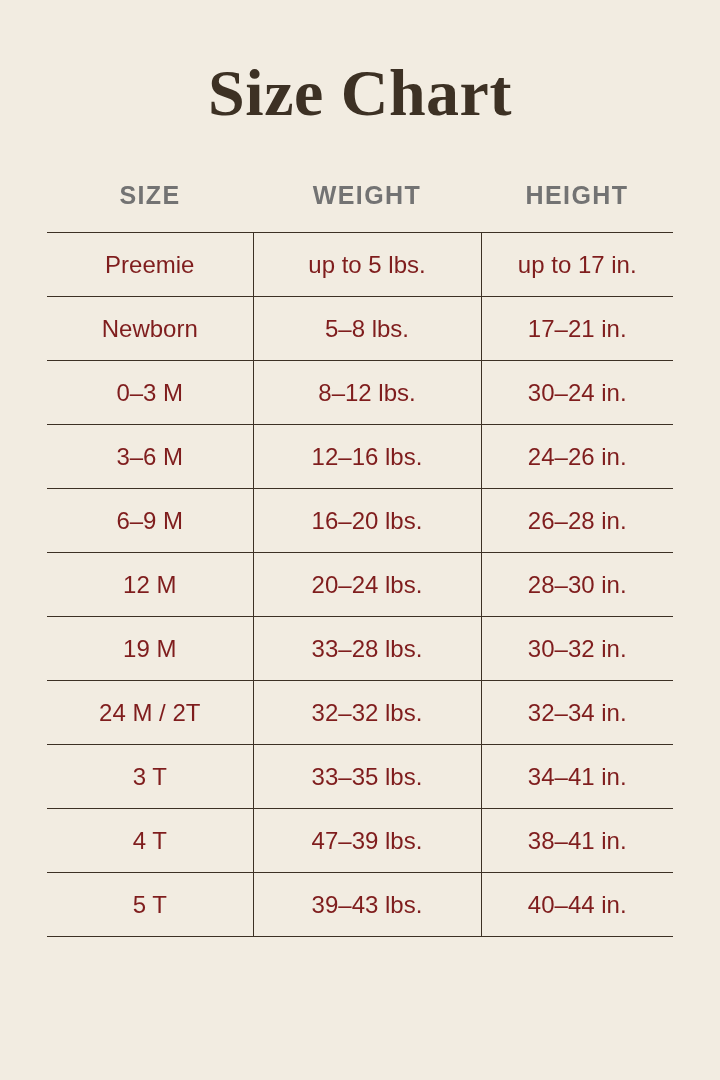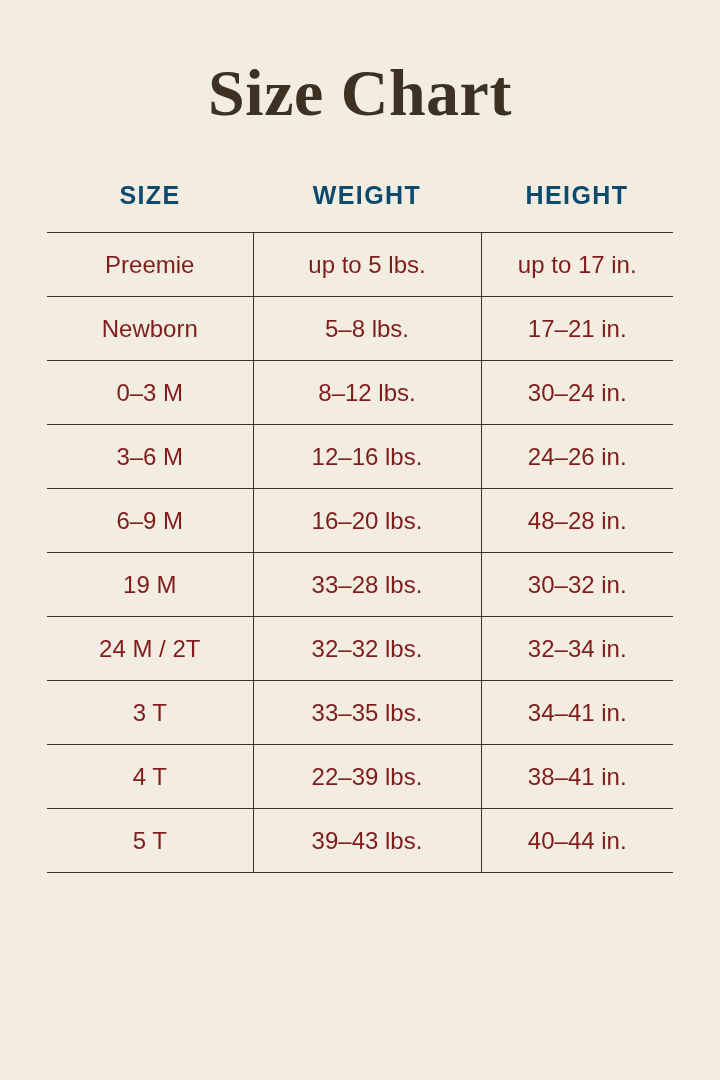--- a/index.html
+++ b/index.html
@@ -40,21 +40,21 @@
     table-layout: fixed;
   }
   table.size-chart col.c1 { width: 206px; }
   table.size-chart col.c2 { width: 228px; }
   table.size-chart col.c3 { width: 192px; }
 
   thead th {
     font-size: 25px;
     font-weight: bold;
     letter-spacing: 1.4px;
-    color: #0c4a6e;
+    color: #737373;
     text-align: center;
     padding: 0 0 22px 0;
     border: none;
     font-family: "Liberation Sans", sans-serif;
   }
   tbody td {
     font-size: 24px;
     text-align: center;
     color: #7f1d1d;
     height: 63px;
@@ -110,40 +110,45 @@
         <td class="col-height">30–24 in.</td>
       </tr>
       <tr>
         <td class="col-size">3–6 M</td>
         <td class="col-weight">12–16 lbs.</td>
         <td class="col-height">24–26 in.</td>
       </tr>
       <tr>
         <td class="col-size">6–9 M</td>
         <td class="col-weight">16–20 lbs.</td>
-        <td class="col-height">48–28 in.</td>
+        <td class="col-height">26–28 in.</td>
+      </tr>
+      <tr>
+        <td class="col-size">12 M</td>
+        <td class="col-weight">20–24 lbs.</td>
+        <td class="col-height">28–30 in.</td>
       </tr>
       <tr>
         <td class="col-size">19 M</td>
         <td class="col-weight">33–28 lbs.</td>
         <td class="col-height">30–32 in.</td>
       </tr>
       <tr>
         <td class="col-size">24 M / 2T</td>
         <td class="col-weight">32–32 lbs.</td>
         <td class="col-height">32–34 in.</td>
       </tr>
       <tr>
         <td class="col-size">3 T</td>
         <td class="col-weight">33–35 lbs.</td>
         <td class="col-height">34–41 in.</td>
       </tr>
       <tr>
         <td class="col-size">4 T</td>
-        <td class="col-weight">22–39 lbs.</td>
+        <td class="col-weight">47–39 lbs.</td>
         <td class="col-height">38–41 in.</td>
       </tr>
       <tr>
         <td class="col-size">5 T</td>
         <td class="col-weight">39–43 lbs.</td>
         <td class="col-height">40–44 in.</td>
       </tr>
     </tbody>
   </table>
 </div>

